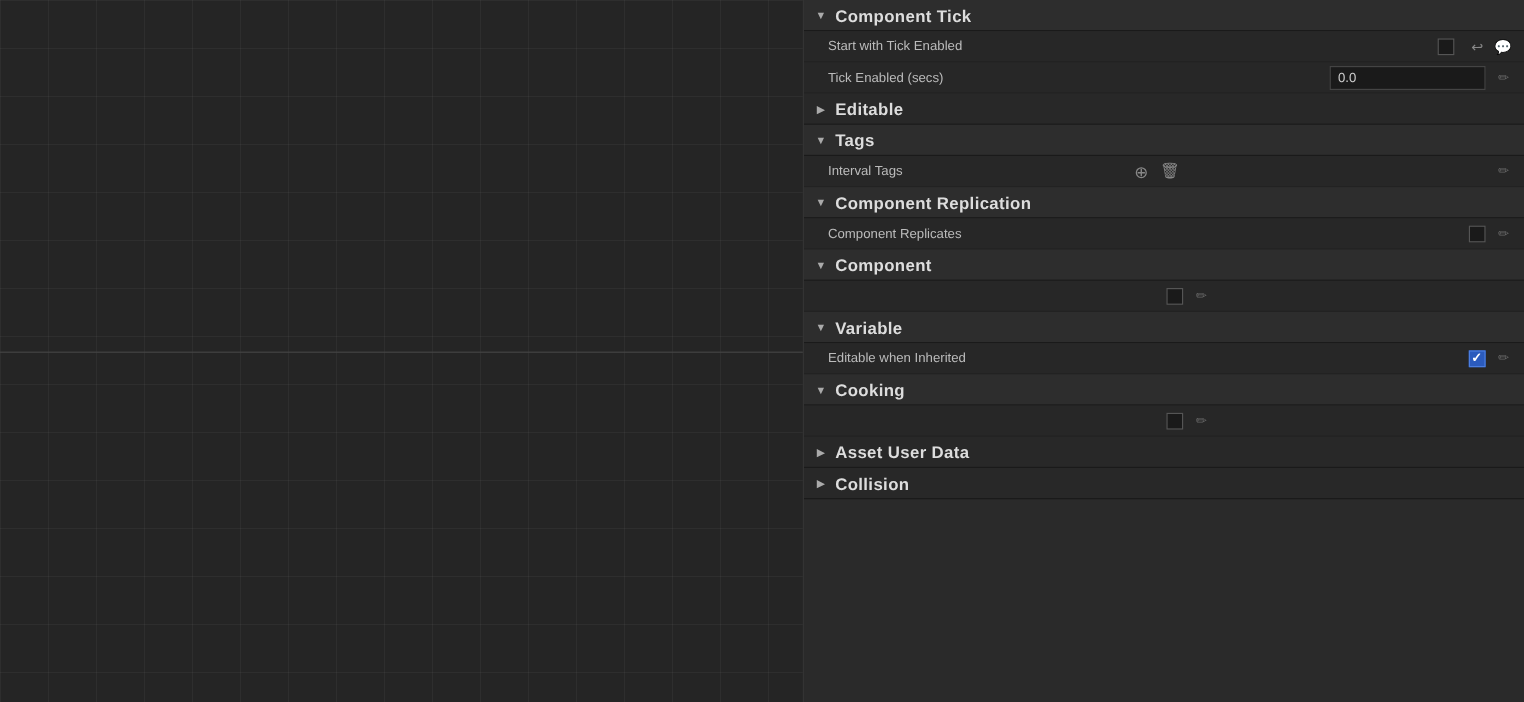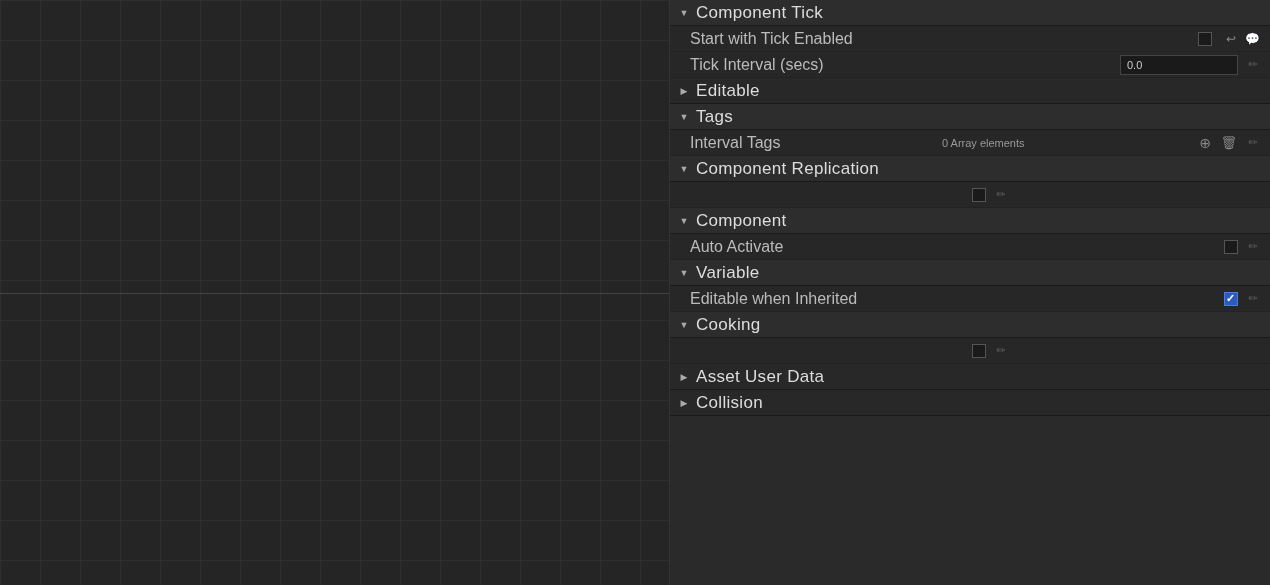--- a/index.html
+++ b/index.html
@@ -65,40 +65,40 @@
       height: 12px;
       margin-right: 6px;
       display: inline-flex;
       align-items: center;
       justify-content: center;
       font-size: 9px;
       color: #aaa;
     }
 
     .section-label {
-      font-weight: 400;
-      font-size: 17px;
+      font-weight: 700;
+      font-size: 14px;
       color: #ddd;
       letter-spacing: 0.3px;
     }
 
     
     .property-row {
       display: flex;
       align-items: center;
       height: 26px;
       padding: 0 8px 0 20px;
       border-bottom: 1px solid #222;
       background: #272727;
     }
 
     .property-name {
       flex: 1;
       color: #bbb;
-      font-size: 16px;
+      font-size: 11px;
       white-space: nowrap;
     }
 
     .property-value-area {
       display: flex;
       align-items: center;
       gap: 6px;
       min-width: 320px;
     }
 
@@ -209,68 +209,67 @@
       <div class="spacer-value"></div>
       <span class="prop-checkbox"></span>
       <div class="row-end-icons">
         <span class="icon-btn">↩</span>
         <span class="icon-btn">💬</span>
       </div>
     </div>
   </div>
 
   <div class="property-row">
-    <span class="property-name">Tick Interval (secs)</span>
-    <div class="property-value-area">
-      <div class="spacer-value"></div>
-      <input class="prop-input" type="text" value="0.0" style="width: 118px;">
+    <span class="property-name">Tick Enabled (secs)</span>
+    <div class="property-value-area">
+      <div class="spacer-value"></div>
+      <input class="prop-input" type="text" value="0.0" style="width: 130px;">
       <span class="icon-btn edit-icon">✏</span>
     </div>
   </div>
 
   <div class="section-header collapsed">
     <span class="chevron">▶</span>
     <span class="section-label">Editable</span>
   </div>
 
   <div class="section-header">
     <span class="chevron">▼</span>
     <span class="section-label">Tags</span>
   </div>
 
   <div class="property-row">
     <span class="property-name">Interval Tags</span>
     <div class="property-value-area">
-      <span class="array-info">0 Array elements</span>
       <span class="icon-btn" style="font-size:14px; color:#888;">⊕</span>
       <span class="icon-btn" style="font-size:13px; color:#888;">🗑</span>
       <span class="icon-btn edit-icon">✏</span>
     </div>
   </div>
 
   <div class="section-header">
     <span class="chevron">▼</span>
     <span class="section-label">Component Replication</span>
   </div>
 
   <div class="property-row">
+    <span class="property-name">Component Replicates</span>
     <div class="property-value-area">
       <div class="spacer-value"></div>
       <span class="prop-checkbox"></span>
       <span class="icon-btn edit-icon">✏</span>
     </div>
   </div>
 
   <div class="section-header">
     <span class="chevron">▼</span>
     <span class="section-label">Component</span>
   </div>
 
   <div class="property-row">
-    <span class="property-name">Auto Activate</span>
     <div class="property-value-area">
       <div class="spacer-value"></div>
       <span class="prop-checkbox"></span>
       <span class="icon-btn edit-icon">✏</span>
     </div>
   </div>
 
   <div class="section-header">
     <span class="chevron">▼</span>
     <span class="section-label">Variable</span>

